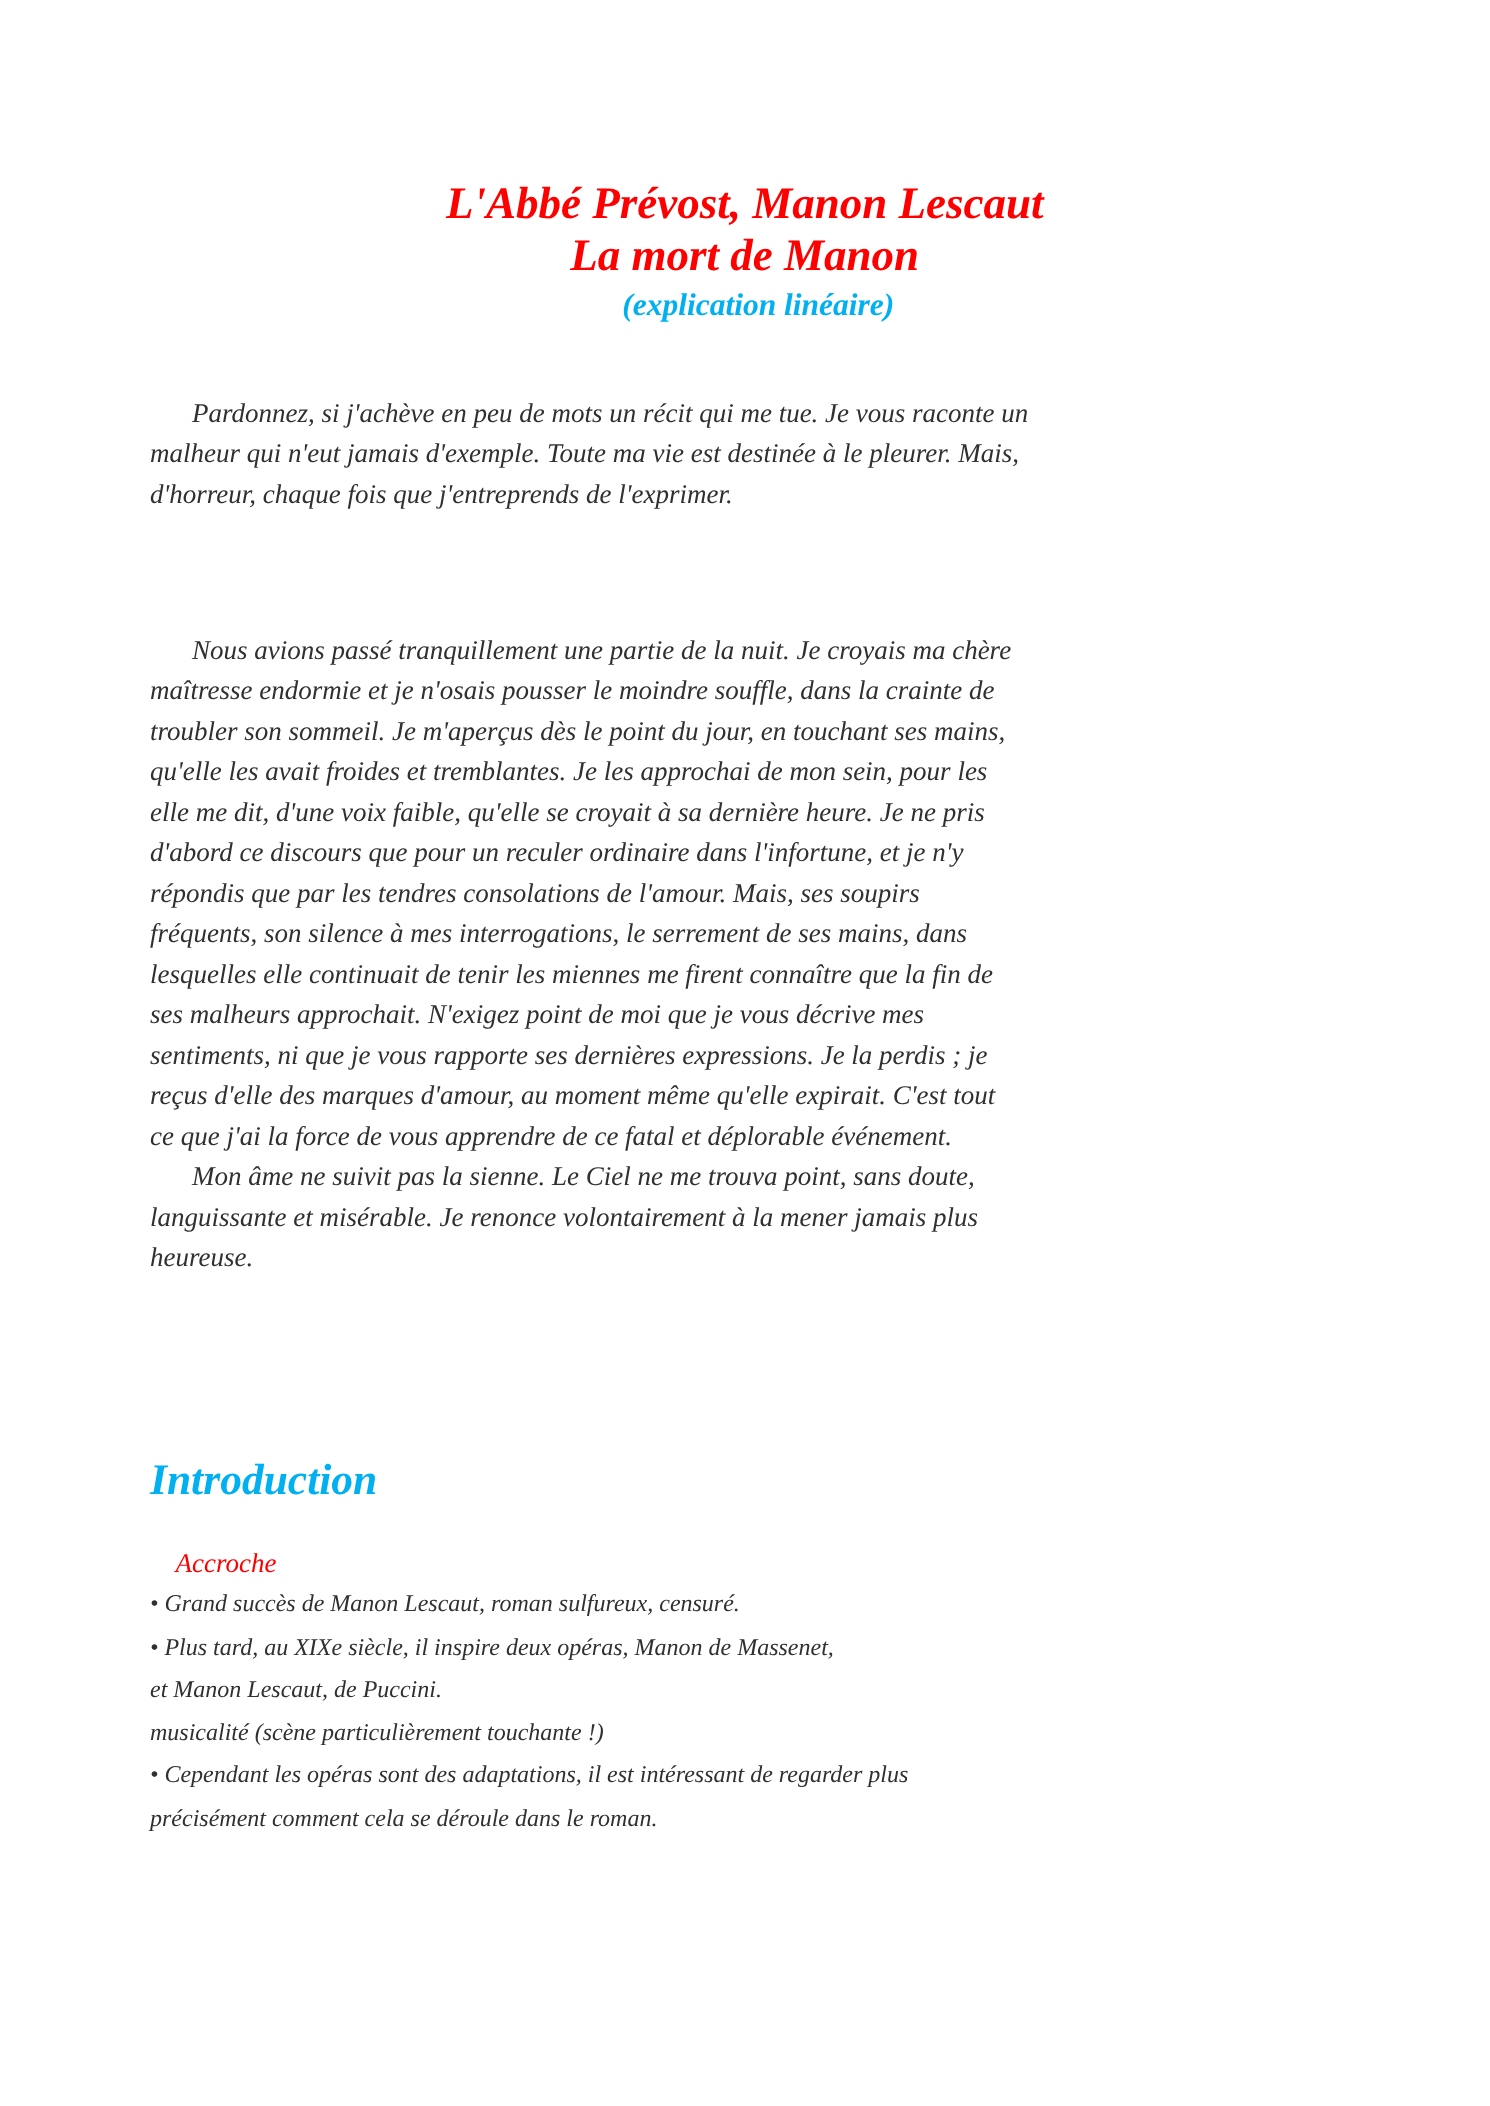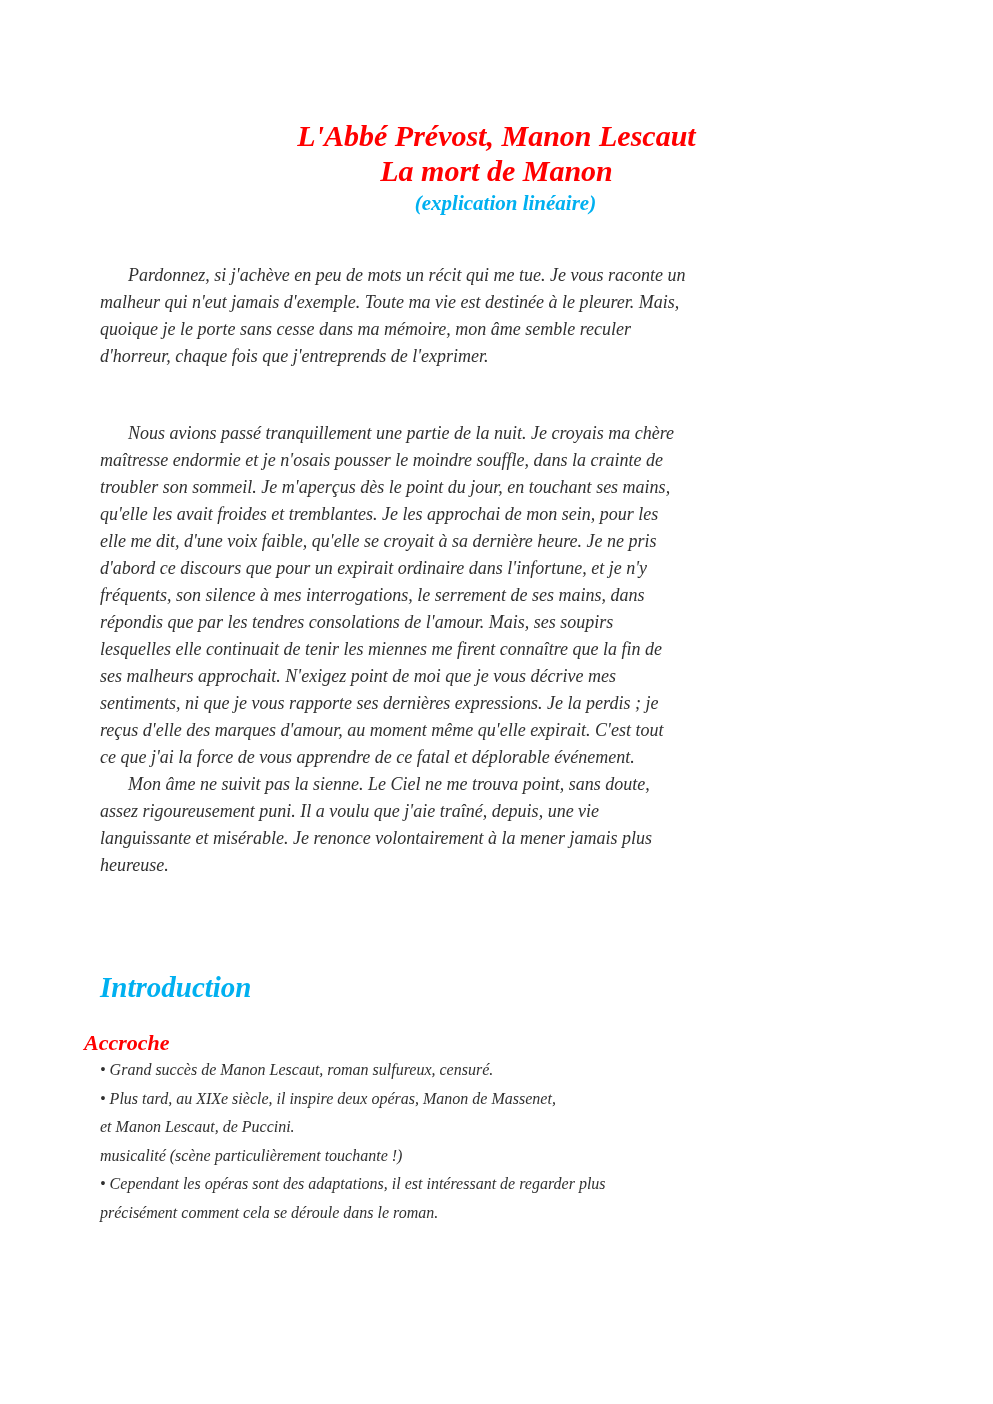--- a/index.html
+++ b/index.html
@@ -65,25 +65,25 @@
     top: 969px;
     font-size: 29px;
     line-height: 36px;
     font-weight: bold;
     font-style: italic;
     color: var(--accent_blue, #00b0f0);
     white-space: nowrap;
   }
   .accroche-heading {
     position: absolute;
-    left: 84px;
+    left: 117px;
     top: 1029px;
-    font-size: 22px;
+    font-size: 18px;
     line-height: 27px;
-    font-weight: bold;
+    font-weight: normal;
     font-style: italic;
     color: var(--title_red, #ff0000);
     white-space: nowrap;
   }
   .bullet-list {
     position: absolute;
     left: 100px;
     top: 1056px;
     width: 820px;
     font-style: italic;
@@ -102,40 +102,38 @@
 
   <div class="title-block">
     <div class="title-line">L'Abbé Prévost, Manon Lescaut</div>
     <div class="title-line">La mort de Manon</div>
     <div class="subtitle-line">(explication linéaire)</div>
   </div>
 
   <div class="excerpt para1">
     <div class="tline indent">Pardonnez, si j'achève en peu de mots un récit qui me tue. Je vous raconte un</div>
     <div class="tline">malheur qui n'eut jamais d'exemple. Toute ma vie est destinée à le pleurer. Mais,</div>
-    <div class="tline">quoique je le porte sans cesse dans ma mémoire, mon âme semble reculer</div>
     <div class="tline">d'horreur, chaque fois que j'entreprends de l'exprimer.</div>
   </div>
 
   <div class="excerpt para2">
     <div class="tline indent">Nous avions passé tranquillement une partie de la nuit. Je croyais ma chère</div>
     <div class="tline">maîtresse endormie et je n'osais pousser le moindre souffle, dans la crainte de</div>
     <div class="tline">troubler son sommeil. Je m'aperçus dès le point du jour, en touchant ses mains,</div>
     <div class="tline">qu'elle les avait froides et tremblantes. Je les approchai de mon sein, pour les</div>
     <div class="tline">elle me dit, d'une voix faible, qu'elle se croyait à sa dernière heure. Je ne pris</div>
-    <div class="tline">d'abord ce discours que pour un expirait ordinaire dans l'infortune, et je n'y</div>
+    <div class="tline">d'abord ce discours que pour un reculer ordinaire dans l'infortune, et je n'y</div>
+    <div class="tline">répondis que par les tendres consolations de l'amour. Mais, ses soupirs</div>
     <div class="tline">fréquents, son silence à mes interrogations, le serrement de ses mains, dans</div>
-    <div class="tline">répondis que par les tendres consolations de l'amour. Mais, ses soupirs</div>
     <div class="tline">lesquelles elle continuait de tenir les miennes me firent connaître que la fin de</div>
     <div class="tline">ses malheurs approchait. N'exigez point de moi que je vous décrive mes</div>
     <div class="tline">sentiments, ni que je vous rapporte ses dernières expressions. Je la perdis ; je</div>
     <div class="tline">reçus d'elle des marques d'amour, au moment même qu'elle expirait. C'est tout</div>
     <div class="tline">ce que j'ai la force de vous apprendre de ce fatal et déplorable événement.</div>
     <div class="tline indent">Mon âme ne suivit pas la sienne. Le Ciel ne me trouva point, sans doute,</div>
-    <div class="tline">assez rigoureusement puni. Il a voulu que j'aie traîné, depuis, une vie</div>
     <div class="tline">languissante et misérable. Je renonce volontairement à la mener jamais plus</div>
     <div class="tline">heureuse.</div>
   </div>
 
   <div class="intro-heading">Introduction</div>
 
   <div class="accroche-heading">Accroche</div>
 
   <div class="bullet-list">
     <div class="bline">• Grand succès de Manon Lescaut, roman sulfureux, censuré.</div>

